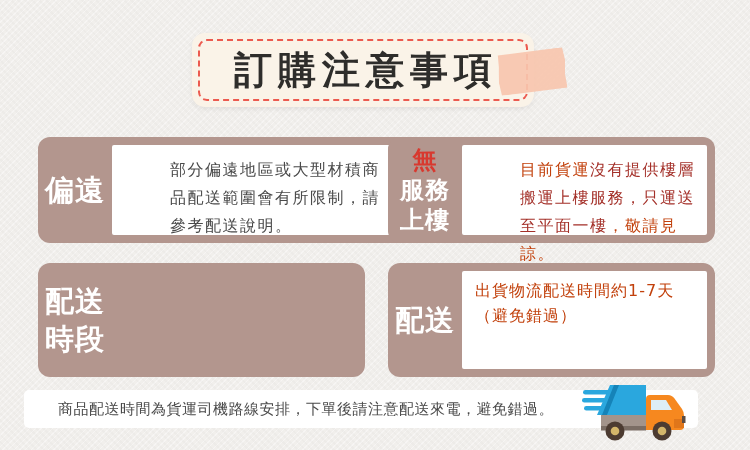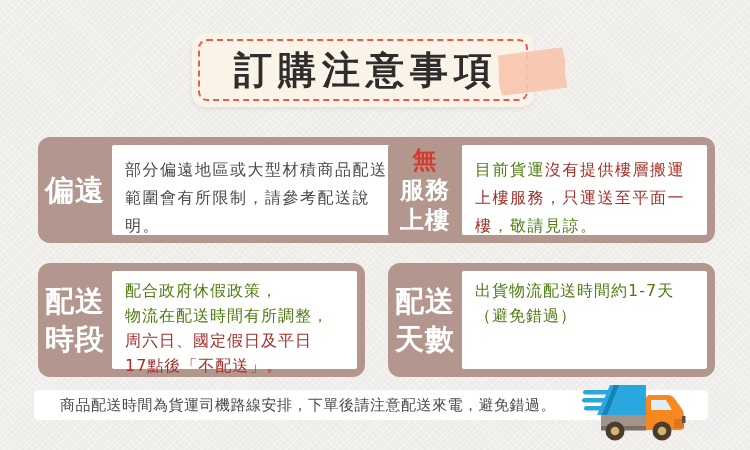--- a/index.html
+++ b/index.html
@@ -86,40 +86,41 @@
     left: 74px; top: 8px; right: 8px; bottom: 8px;
     background: #ffffff;
     border-radius: 2px;
     color: #4a4a4a;
   }
   .panel-flow {
     padding: 11px 8px 0 13px;
     font-size: 16px;
     line-height: 28px;
     letter-spacing: 1.5px;
+    margin-left: 45px;
   }
   .panel-lines {
     padding: 7px 4px 0 13px;
     font-size: 16px;
     line-height: 25px;
     letter-spacing: 1px;
   }
   .red-text { color: #a43029; }
-  .dark-text { color: #4d7c0f; }
+  .dark-text { color: #c2410c; }
 
   
   .footer-bar {
     position: absolute;
-    left: 34px; top: 390px;
-    width: 674px; height: 30px;
+    left: 24px; top: 390px;
+    width: 674px; height: 38px;
     background: #ffffff;
     border-radius: 5px;
     display: flex;
     align-items: center;
-    padding-left: 26px;
+    padding-left: 34px;
     font-size: 15px;
     color: #4a4a4a;
     letter-spacing: 0.5px;
   }
   .truck-wrap {
     position: absolute;
     left: 582px; top: 383px;
     width: 124px; height: 61px;
   }
 </style>
@@ -152,34 +153,25 @@
     <div class="box-panel">
       <div class="panel-flow"><span class="dark-text">目前貨運</span><span class="red-text">沒有提供樓層搬運上樓服務，只運送至平面一樓</span><span class="dark-text">，敬請見諒。</span></div>
     </div>
   </div>
 
   <div class="info-box box-3">
     <div class="box-label">
       <div class="lbl-line">配送</div>
       <div class="lbl-line">時段</div>
     </div>
-    <div class="box-panel">
-      <div class="panel-lines">
-        <div class="dark-text">配合政府休假政策，</div>
-        <div class="dark-text">物流在配送時間有所調整，</div>
-        <div class="red-text">周六日、國定假日及平日</div>
-        <div class="red-text">17點後「不配送」。</div>
-      </div>
-    </div>
   </div>
 
   <div class="info-box box-4">
     <div class="box-label">
       <div class="lbl-line">配送</div>
-      <div class="lbl-line">天數</div>
     </div>
     <div class="box-panel">
       <div class="panel-lines">
         <div class="dark-text">出貨物流配送時間約1-7天</div>
         <div class="dark-text">（避免錯過）</div>
       </div>
     </div>
   </div>
 
   <div class="footer-bar">

